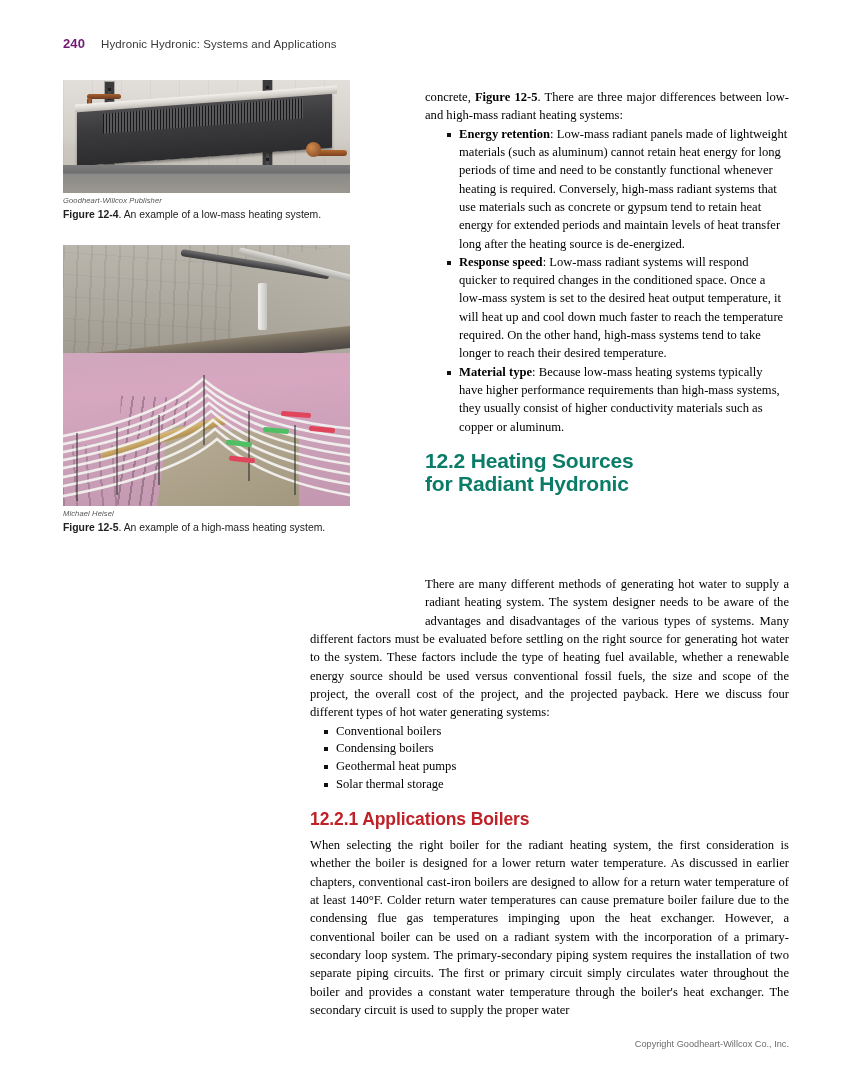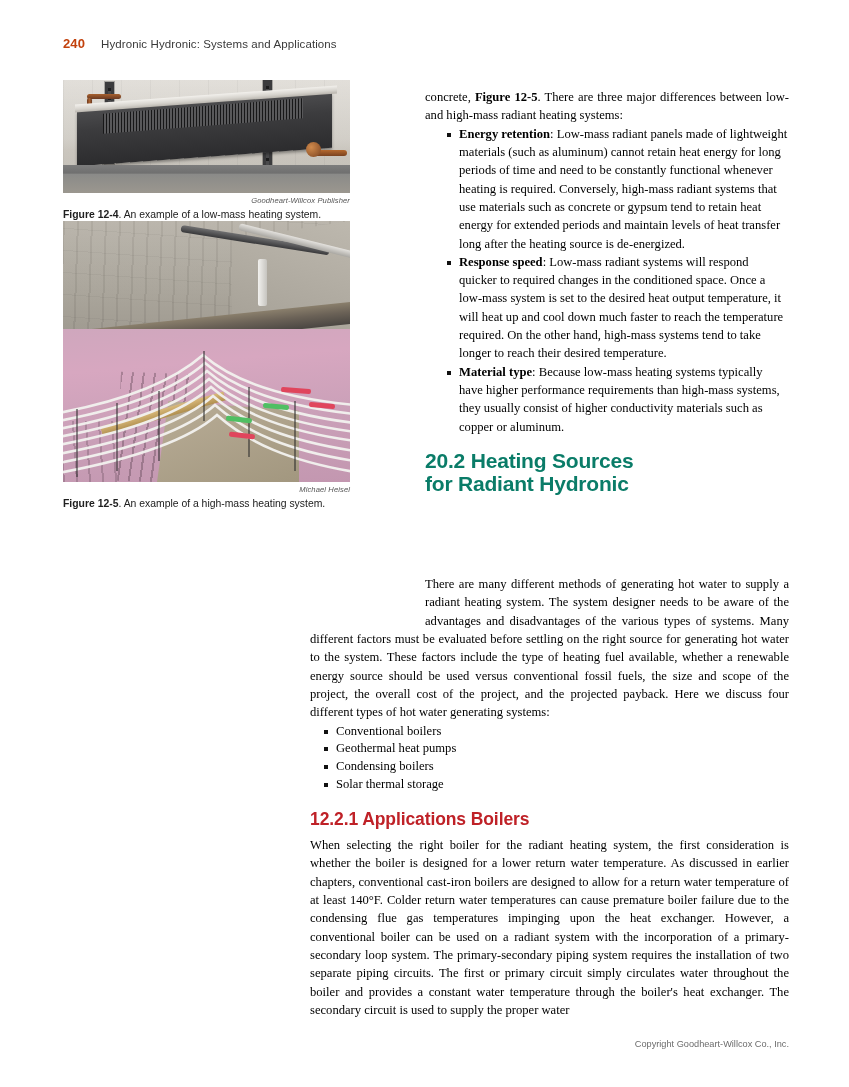--- a/index.html
+++ b/index.html
@@ -30,21 +30,21 @@
     width: 700px;
     font-family: "Liberation Sans", sans-serif;
     font-size: 11.5px;
     color: #3a3a3a;
     letter-spacing: .1px;
     white-space: nowrap;
   }
   .running-head .folio {
     font-weight: bold;
     font-size: 13px;
-    color: #c2410c;
+    color: #701a75;
     margin-right: 16px;
   }
 
   
   .fig-col {
     position: absolute;
     left: 63px;
     top: 80px;
     width: 287px;
   }
@@ -54,21 +54,20 @@
     width: 287px;
     position: relative;
     overflow: hidden;
     background: #b9b5ad;
   }
   .credit {
     font-family: "Liberation Sans", sans-serif;
     font-style: italic;
     font-size: 7.6px;
     color: #555;
-    text-align: right;
     margin-top: 3px;
     letter-spacing: .1px;
   }
   .fig-caption {
     font-family: "Liberation Sans", sans-serif;
     font-size: 10.4px;
     color: #202020;
     margin-top: 3px;
     line-height: 1.25;
   }
@@ -336,21 +335,21 @@
         <div class="p1-fins"></div>
         <div class="p1-cap"></div>
         <div class="p1-pipe-r"></div>
         <div class="p1-valve"></div>
         <div class="p1-baseboard-floor"></div>
       </div>
       <div class="credit">Goodheart-Willcox Publisher</div>
       <figcaption class="fig-caption"><span class="fig-label">Figure 12-4</span><span>. An example of a low-mass heating system.</span></figcaption>
     </figure>
 
-    <figure style="">
+    <figure style="margin-top:24px;">
       <div class="photo photo2">
         <div class="p2-wall-back"></div>
         <div class="p2-wall-right"></div>
         <div class="p2-pipe-dark"></div>
         <div class="p2-pipe-grey"></div>
         <div class="p2-stub"></div>
         <div class="p2-ledge"></div>
         <div class="p2-foam"></div>
         <div class="p2-board-print"></div>
         <div class="p2-board-print2"></div>
@@ -390,33 +389,33 @@
   <div class="col-right">
     <p class="body-text"><span>concrete, </span><b>Figure 12-5</b><span>. There are three major differences between low- and high-mass radiant heating systems:</span></p>
 
     <ul class="bullets">
       <li><b>Energy retention</b><span>: Low-mass radiant panels made of lightweight materials (such as aluminum) cannot retain heat energy for long periods of time and need to be constantly functional whenever heating is required. Conversely, high-mass radiant systems that use materials such as concrete or gypsum tend to retain heat energy for extended periods and maintain levels of heat transfer long after the heating source is de-energized.</span></li>
       <li><b>Response speed</b><span>: Low-mass radiant systems will respond quicker to required changes in the conditioned space. Once a low-mass system is set to the desired heat output temperature, it will heat up and cool down much faster to reach the temperature required. On the other hand, high-mass systems tend to take longer to reach their desired temperature.</span></li>
       <li><b>Material type</b><span>: Because low-mass heating systems typically have higher performance requirements than high-mass systems, they usually consist of higher conductivity materials such as copper or aluminum.</span></li>
     </ul>
 
     <h2 class="h2-head">
-      <span>20.2 Heating Sources</span><br>
+      <span>12.2 Heating Sources</span><br>
       <span>for Radiant Hydronic</span>
     </h2>
   </div>
 
   <div class="col-full">
     <div class="float-block"></div>
     <p class="body-text">There are many different methods of generating hot water to supply a radiant heating system. The system designer needs to be aware of the advantages and disadvantages of the various types of systems. Many different factors must be evaluated before settling on the right source for generating hot water to the system. These factors include the type of heating fuel available, whether a renewable energy source should be used versus conventional fossil fuels, the size and scope of the project, the overall cost of the project, and the projected payback. Here we discuss four different types of hot water generating systems:</p>
 
     <ul class="bullets-plain">
       <li>Conventional boilers</li>
+      <li>Condensing boilers</li>
       <li>Geothermal heat pumps</li>
-      <li>Condensing boilers</li>
       <li>Solar thermal storage</li>
     </ul>
 
     <h3 class="h3-head">12.2.1 Applications Boilers</h3>
 
     <p class="body-text">When selecting the right boiler for the radiant heating system, the first consideration is whether the boiler is designed for a lower return water temperature. As discussed in earlier chapters, conventional cast-iron boilers are designed to allow for a return water temperature of at least 140°F. Colder return water temperatures can cause premature boiler failure due to the condensing flue gas temperatures impinging upon the heat exchanger. However, a conventional boiler can be used on a radiant system with the incorporation of a primary-secondary loop system. The primary-secondary piping system requires the installation of two separate piping circuits. The first or primary circuit simply circulates water throughout the boiler and provides a constant water temperature through the boiler's heat exchanger. The secondary circuit is used to supply the proper water</p>
   </div>
 
   <div class="footer">Copyright Goodheart-Willcox Co., Inc.</div>
 

